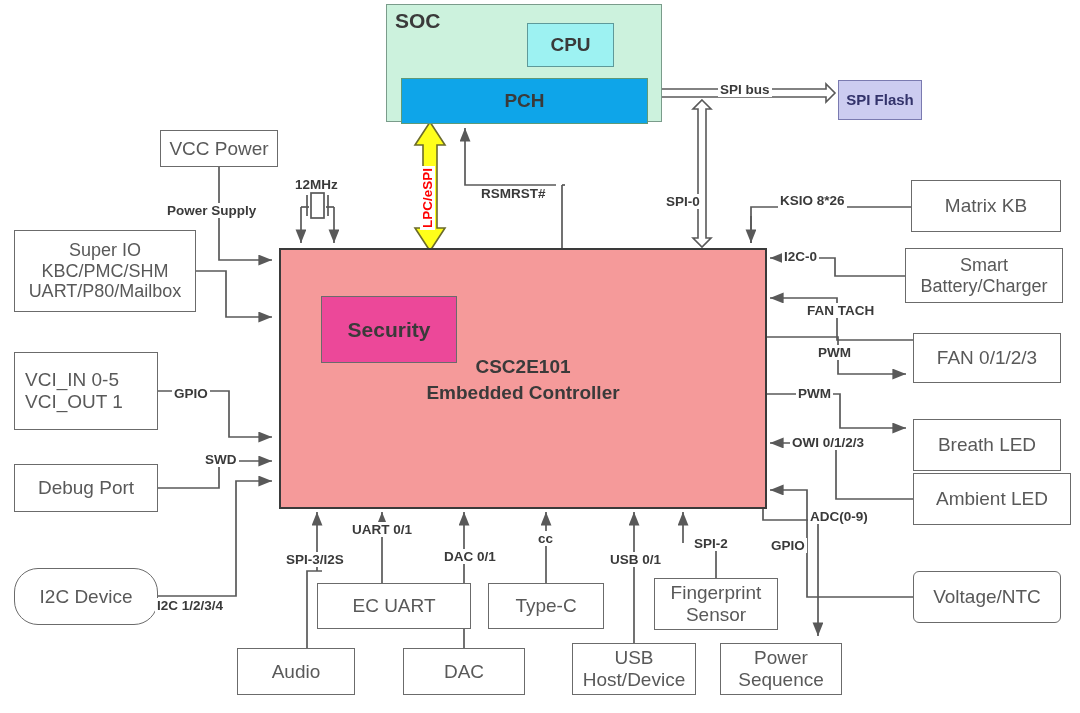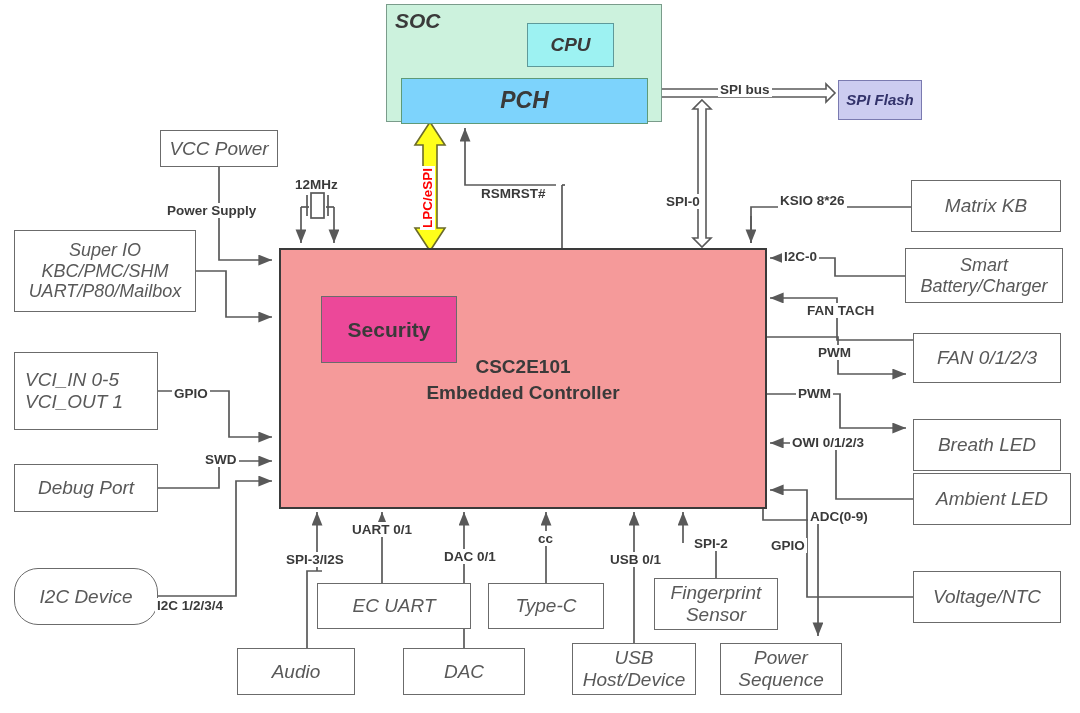--- a/index.html
+++ b/index.html
@@ -2,32 +2,32 @@
 <html><head>
 <meta charset="utf-8">
 <style>
   html,body{margin:0;padding:0;background:#ffffff;}
   body{width:1080px;height:713px;overflow:hidden;font-family:"Liberation Sans",sans-serif;}
   #root{position:relative;width:1080px;height:713px;}
   svg#wires{position:absolute;left:0;top:0;width:1080px;height:713px;pointer-events:none;}
 
   .box{position:absolute;box-sizing:border-box;border:1.6px solid #6b6b6b;background:#ffffff;
        display:flex;align-items:center;justify-content:center;text-align:center;
-       color:#595959;font-size:19px;line-height:1.12;font-family:"Liberation Sans",sans-serif;font-style:italic;}
+       color:#595959;font-size:19px;line-height:1.12;font-family:"Liberation Sans",sans-serif;}
   .box.multi{line-height:1.16;}
 
   #soc{left:386px;top:4px;width:276px;height:118px;background:#ccf2dd;border:1.6px solid #7a9c8b;
        display:block;}
   #soc-label{position:absolute;left:8px;top:4px;font-size:21px;font-weight:bold;color:#3a3a3a;}
   #cpu{position:absolute;left:140px;top:18px;width:85px;height:42px;background:#9df2f2;
        border:1.6px solid #5e9a9a;display:flex;align-items:center;justify-content:center;
        font-size:19px;font-weight:bold;color:#3a3a3a;}
-  #pch{position:absolute;left:14px;top:73px;width:245px;height:44px;background:#7dd3fc;
+  #pch{position:absolute;left:14px;top:73px;width:245px;height:44px;background:#0ea5e9;
        border:1.6px solid #5e9a78;display:flex;align-items:center;justify-content:center;
-       font-size:23px;font-weight:bold;color:#3a3a3a;}
+       font-size:19px;font-weight:bold;color:#3a3a3a;}
 
   #spiflash{left:838px;top:80px;width:84px;height:40px;background:#ccccf0;border:1.6px solid #7a7ab0;
             font-size:15px;font-weight:bold;color:#33336b;}
 
   #ec{position:absolute;left:279px;top:248px;width:484px;height:257px;background:#f59a9a;
       border:2px solid #3a3a3a;}
   #ec-title{position:absolute;left:0;right:0;top:104px;text-align:center;font-size:19px;
             font-weight:bold;color:#3a3a3a;line-height:1.35;}
   #security{position:absolute;left:40px;top:46px;width:134px;height:65px;background:#ec4899;
             border:1.6px solid #6b6b6b;display:flex;align-items:center;justify-content:center;
@@ -39,21 +39,21 @@
   #vci{left:14px;top:352px;width:144px;height:78px;font-size:19px;justify-content:flex-start;padding-left:10px;text-align:left;}
   #debug{left:14px;top:464px;width:144px;height:48px;font-size:19px;}
   #i2cdev{left:14px;top:568px;width:144px;height:57px;font-size:19px;border-radius:24px;}
 
   
   #matrixkb{left:911px;top:180px;width:150px;height:52px;}
   #smartbat{left:905px;top:248px;width:158px;height:55px;font-size:18px;}
   #fan{left:913px;top:333px;width:148px;height:50px;}
   #breathled{left:913px;top:419px;width:148px;height:52px;}
   #ambientled{left:913px;top:473px;width:158px;height:52px;}
-  #voltntc{left:913px;top:571px;width:148px;height:52px;}
+  #voltntc{left:913px;top:571px;width:148px;height:52px;border-radius:6px;}
 
   
   #ecuart{left:317px;top:583px;width:154px;height:46px;}
   #typec{left:488px;top:583px;width:116px;height:46px;}
   #fingerprint{left:654px;top:578px;width:124px;height:52px;font-size:19px;}
   #audio{left:237px;top:648px;width:118px;height:47px;}
   #dac2{left:403px;top:648px;width:122px;height:47px;}
   #usbhost{left:572px;top:643px;width:124px;height:52px;font-size:19px;}
   #powerseq{left:720px;top:643px;width:122px;height:52px;font-size:19px;}
 

